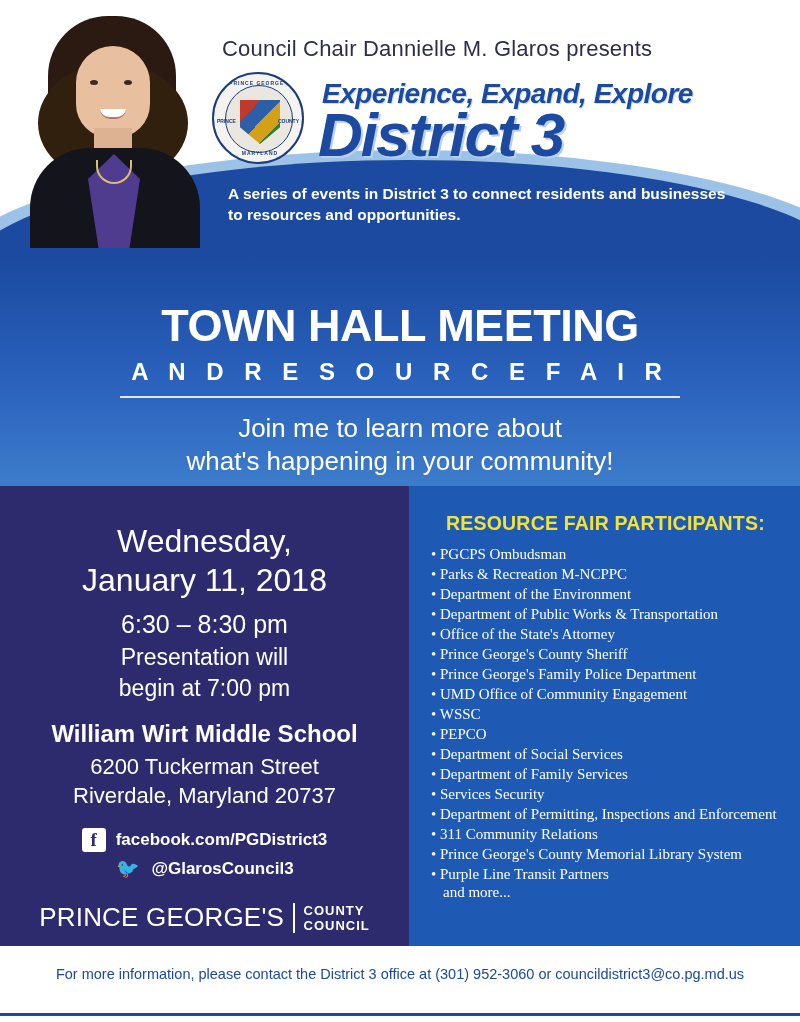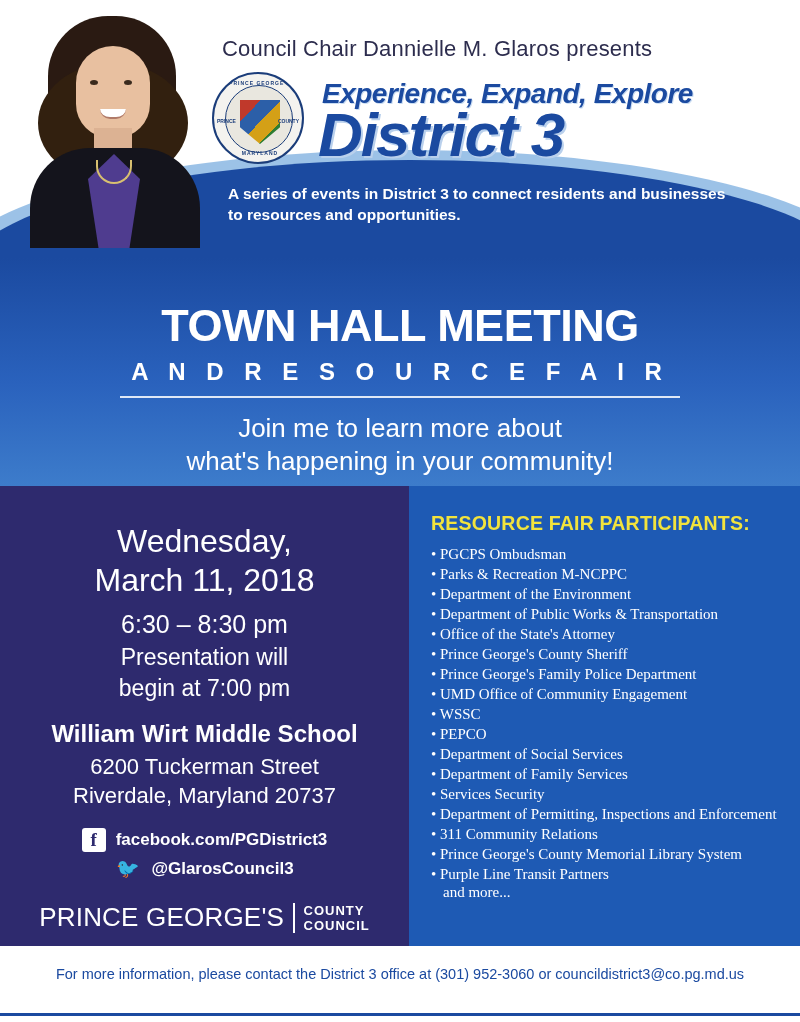--- a/index.html
+++ b/index.html
@@ -318,21 +318,21 @@
   }
   .pg-logo-sub {
     font-size: 13px;
     font-weight: bold;
     line-height: 15px;
     text-align: left;
     letter-spacing: 1px;
   }
 
   .rf-title {
-    margin: 26px 0 0 22px;
+    margin: 26px 0 0 37px;
     font-size: 19.5px;
     font-weight: bold;
     color: #f2e33c;
     letter-spacing: 0.2px;
   }
   .rf-list {
     margin: 9px 0 0 22px;
     width: 350px;
     font-family: "Liberation Serif", serif;
     font-size: 15px;
@@ -410,21 +410,21 @@
     <div class="th-rule"></div>
     <div class="th-join">
       <div>Join me to learn more about</div>
       <div>what's happening in your community!</div>
     </div>
   </div>
 
   <div class="lower-left">
     <div class="ll-date">
       <div>Wednesday,</div>
-      <div>March 11, 2018</div>
+      <div>January 11, 2018</div>
     </div>
     <div class="ll-time">6:30 – 8:30 pm</div>
     <div class="ll-pres">
       <div>Presentation will</div>
       <div>begin at 7:00 pm</div>
     </div>
     <div class="ll-venue">William Wirt Middle School</div>
     <div class="ll-addr">
       <div>6200 Tuckerman Street</div>
       <div>Riverdale, Maryland 20737</div>

